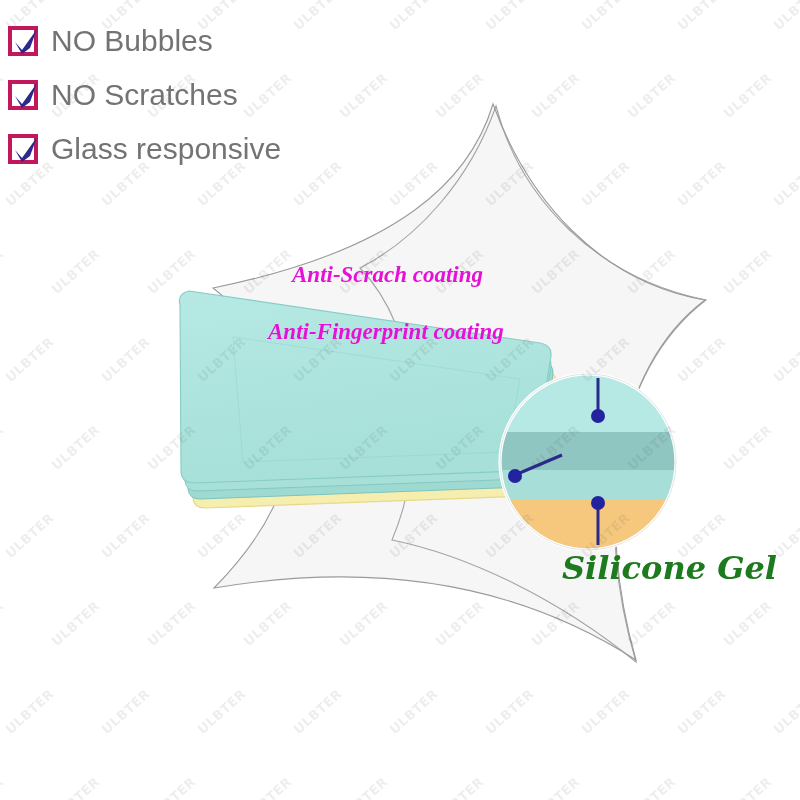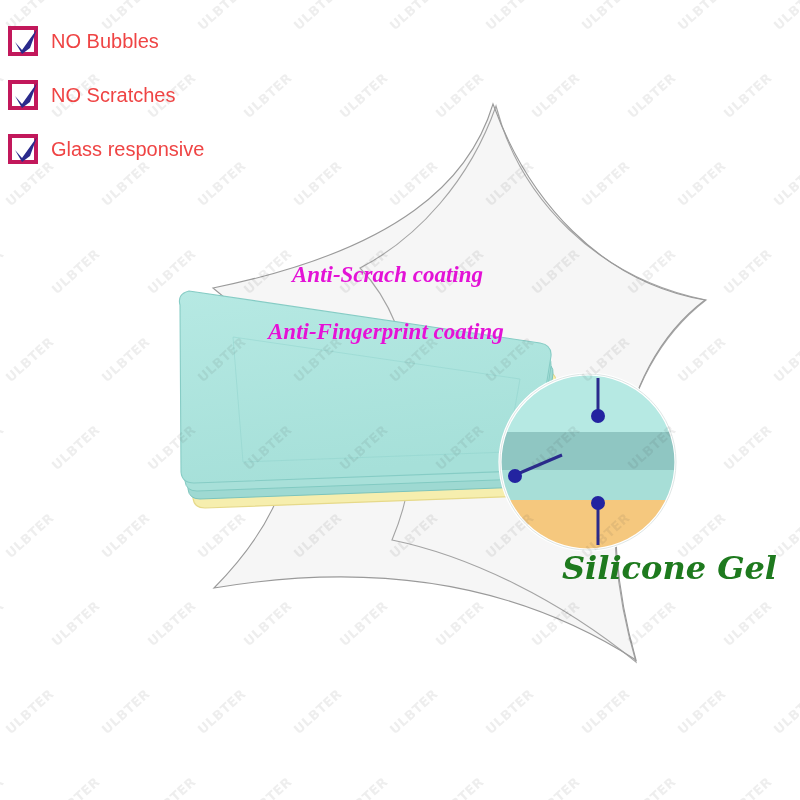--- a/index.html
+++ b/index.html
@@ -72,23 +72,23 @@
   .check-box svg {
     position: absolute;
     left: -2px;
     top: -3px;
     width: 30px;
     height: 30px;
     overflow: visible;
   }
   .feature-label {
     font-family: "Liberation Sans", sans-serif;
-    font-size: 20px;
+    font-size: 30px;
     line-height: 1;
-    color: #ef4444;
+    color: #737373;
     white-space: nowrap;
   }
 
   
   .coating-caption {
     position: absolute;
     z-index: 55;
     font-family: Liberation Serif, serif;
     font-style: italic;
     font-weight: 700;

